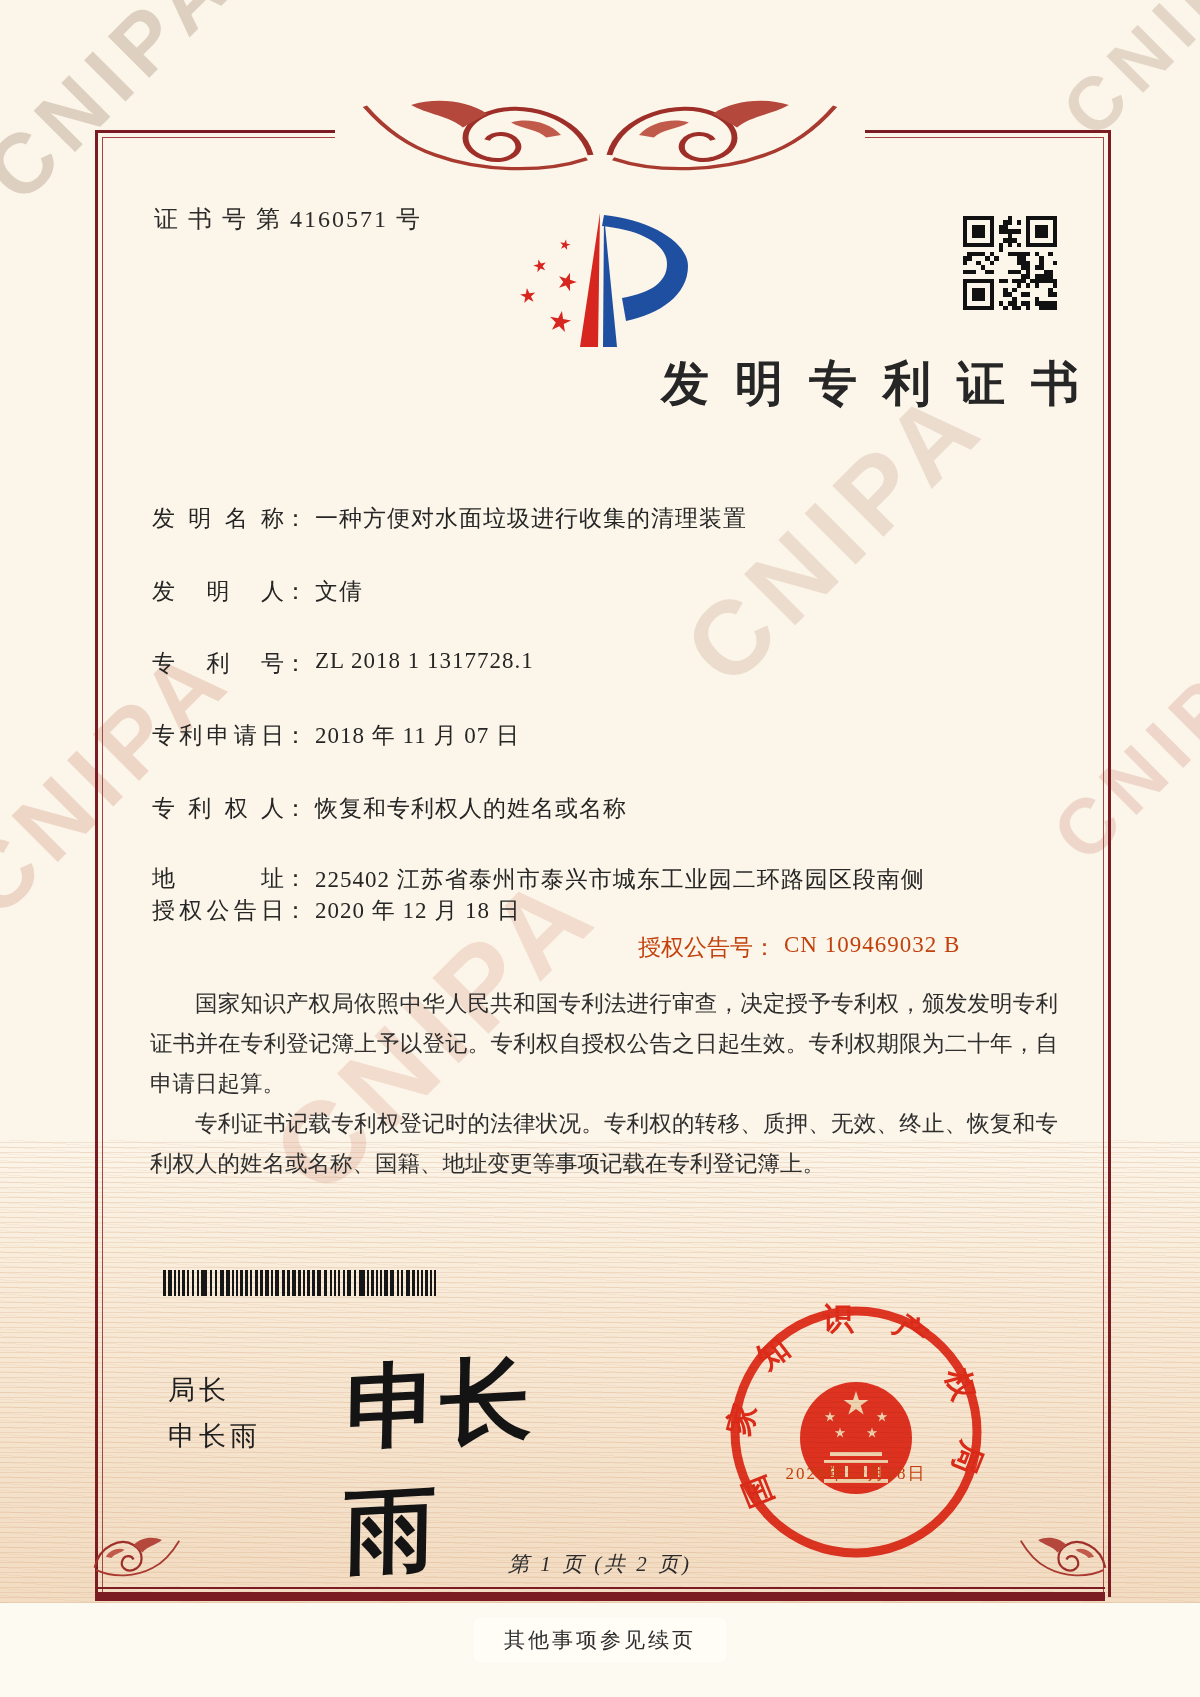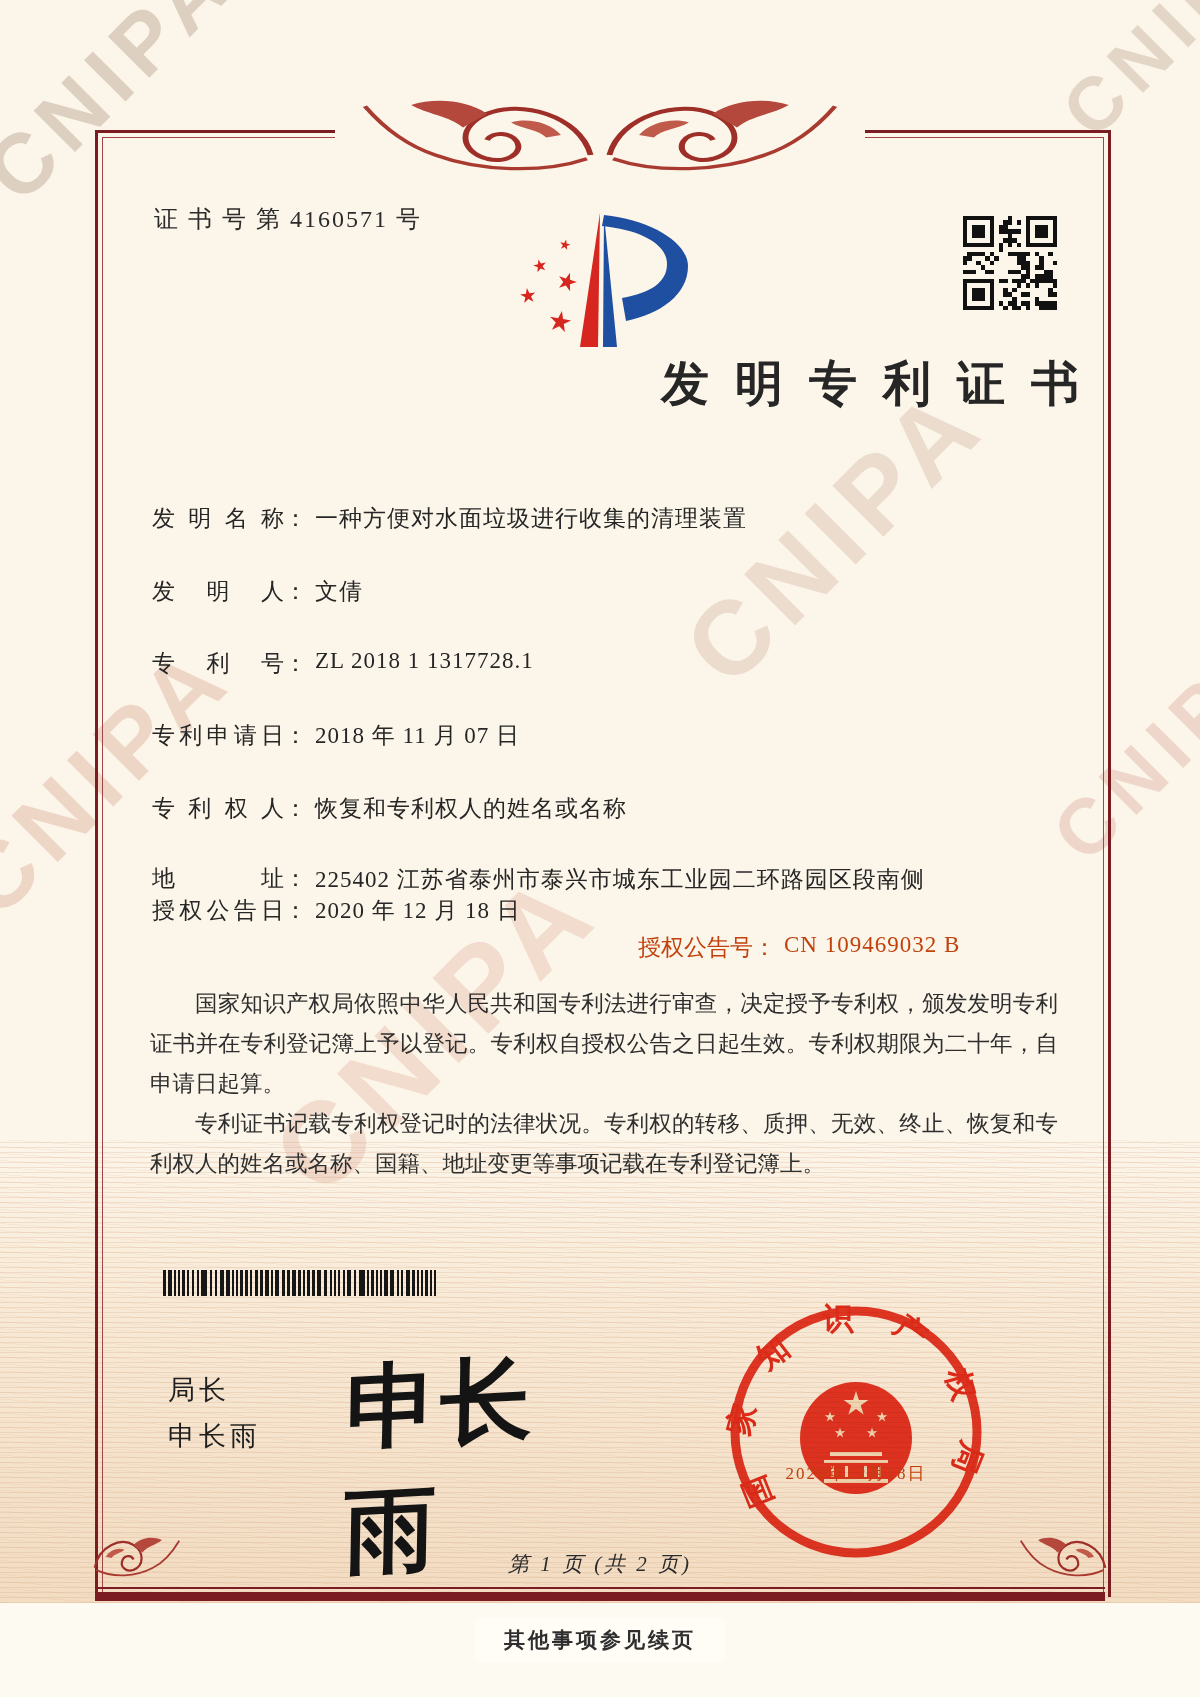--- a/index.html
+++ b/index.html
@@ -57,21 +57,21 @@
   .signature{position:absolute;left:345px;top:1340px;width:280px;z-index:4;font-size:92px;color:#141414;
     transform:rotate(-3deg) skewX(-4deg);letter-spacing:2px;font-weight:bold;}
 
   .seal{position:absolute;left:724px;top:1300px;width:264px;height:264px;z-index:4;mix-blend-mode:multiply;}
   .seal-date{position:absolute;left:701px;top:1462px;width:310px;z-index:5;text-align:center;
     font-size:17px;color:#c2410c;letter-spacing:2px;}
 
   .page-no{position:absolute;left:95px;top:1550px;width:1010px;z-index:3;text-align:center;
     font-size:21px;color:#2b2b2b;letter-spacing:3px;font-style:italic;}
 
-  .footer-note-wrap{position:absolute;left:0;top:1618px;width:1200px;z-index:3;text-align:center;font-weight:bold;}
+  .footer-note-wrap{position:absolute;left:0;top:1618px;width:1200px;z-index:3;text-align:center;}
   .footer-note{display:inline-block;background:#fffdf6;padding:8px 30px;border-radius:6px;
     font-size:21px;color:#2e2e2e;letter-spacing:3px;}
 </style>
 </head>
 <body>
 
 <div class="page">
 
   <div class="lower-bg"></div>
   <div class="bottom-strip"></div>

